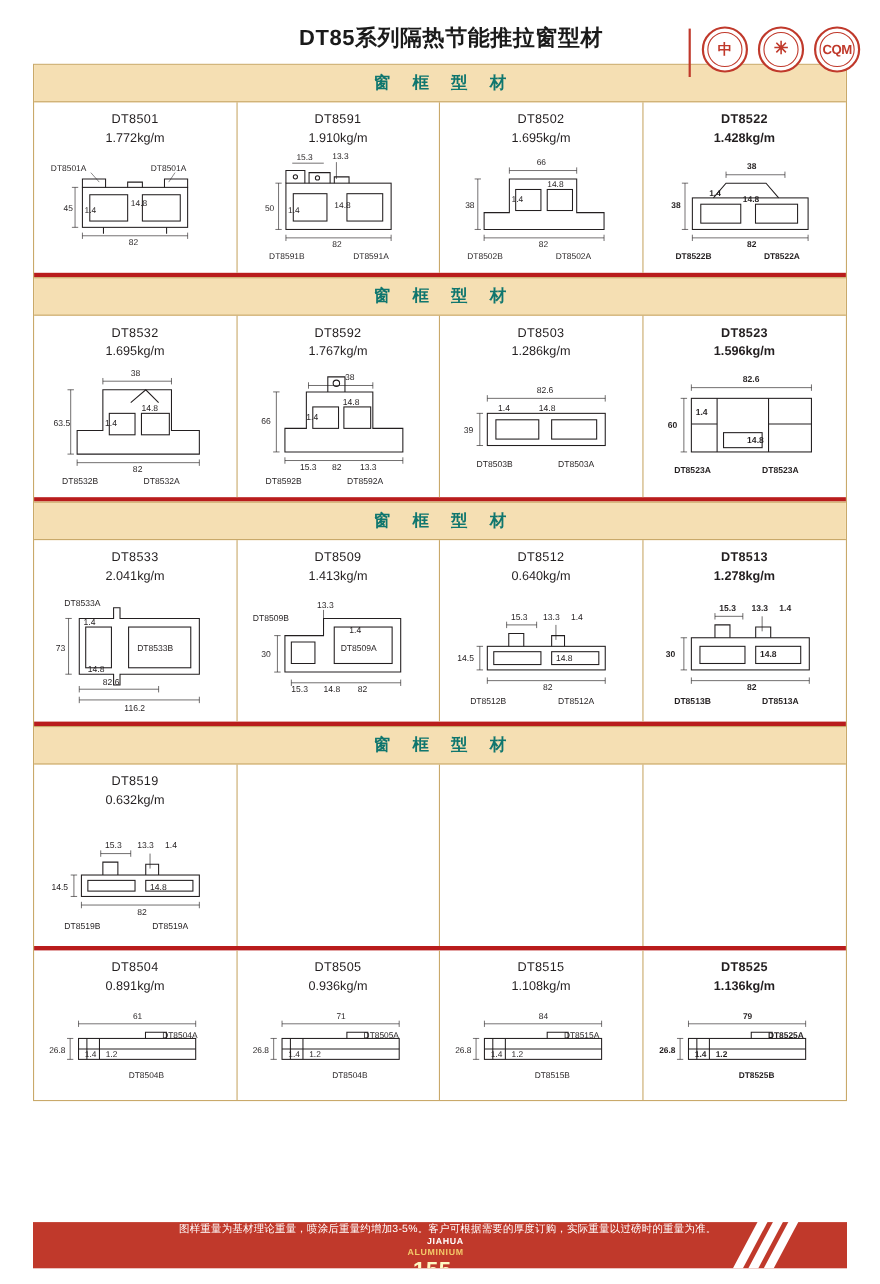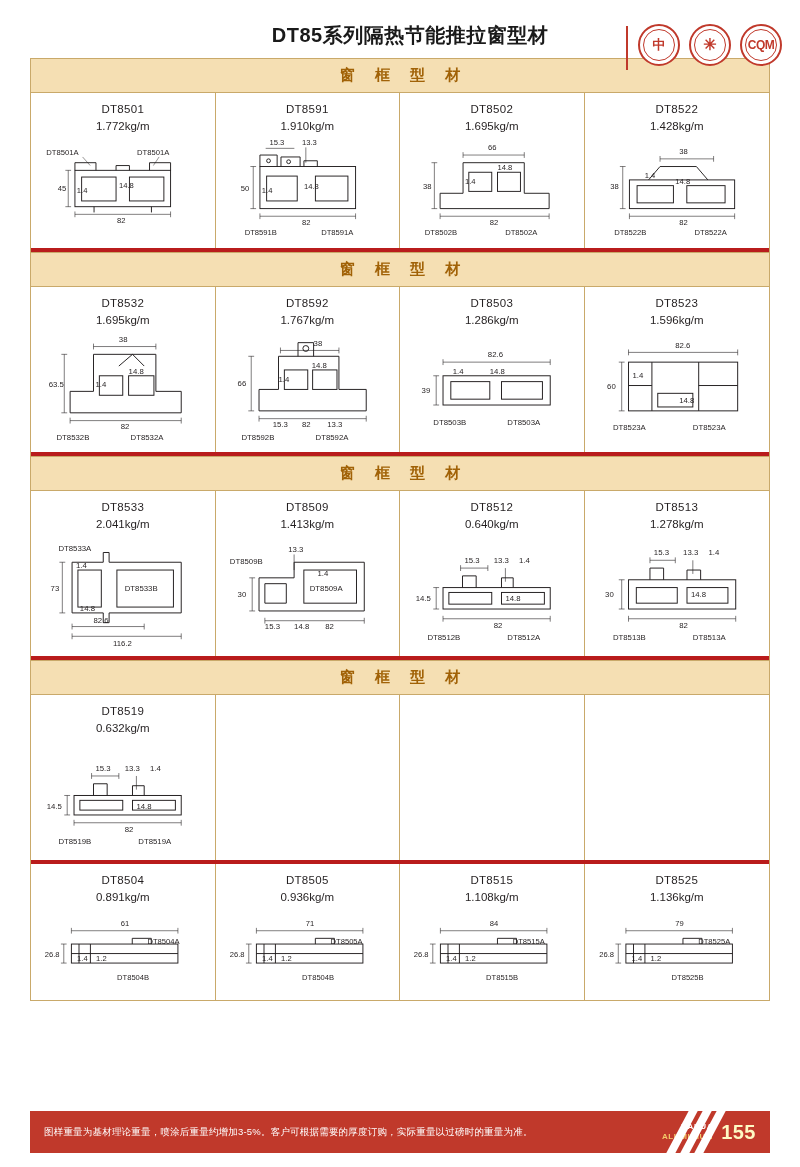--- a/index.html
+++ b/index.html
@@ -106,37 +106,37 @@
   }
   .band {
     background: #f5dfb3;
     border-bottom: 1px solid #c9a96a;
     border-top: 1px solid #c9a96a;
     text-align: center;
     font-size: 15px;
     font-weight: bold;
     letter-spacing: 8px;
     padding: 7px 0 7px 8px;
-    color: #a16207;
+    color: #0f766e;
   }
   .band:first-child { border-top: none; }
   .row {
     display: flex;
     border-bottom: 4px solid #b91c1c;
   }
   .row:last-child { border-bottom: none; }
   .cell {
     width: 25%;
     box-sizing: border-box;
     border-right: 1px solid #c9a96a;
     padding: 8px 4px 6px 4px;
     position: relative;
     min-height: 150px;
   }
-  .cell:last-child { border-right: none; }
+  .cell:last-child { border-right: none; font-weight: bold; }
   .cell.mid { min-height: 165px; }
   .cell.short { min-height: 132px; }
   .cell.empty { }
   .code {
     text-align: center;
     font-size: 11.5px;
     line-height: 1.45;
     letter-spacing: 0.3px;
   }
   .weight {
@@ -155,20 +155,21 @@
   .footer {
     position: absolute;
     left: 30px;
     right: 30px;
     bottom: 14px;
     height: 42px;
     background: #c0392b;
     display: flex;
     align-items: center;
     overflow: hidden;
+    flex-direction: column;
   }
   .footer-note {
     color: #fff;
     font-size: 9.5px;
     padding-left: 14px;
     letter-spacing: 0.2px;
     flex: 1;
   }
   .footer-brand {
     color: #fff;

